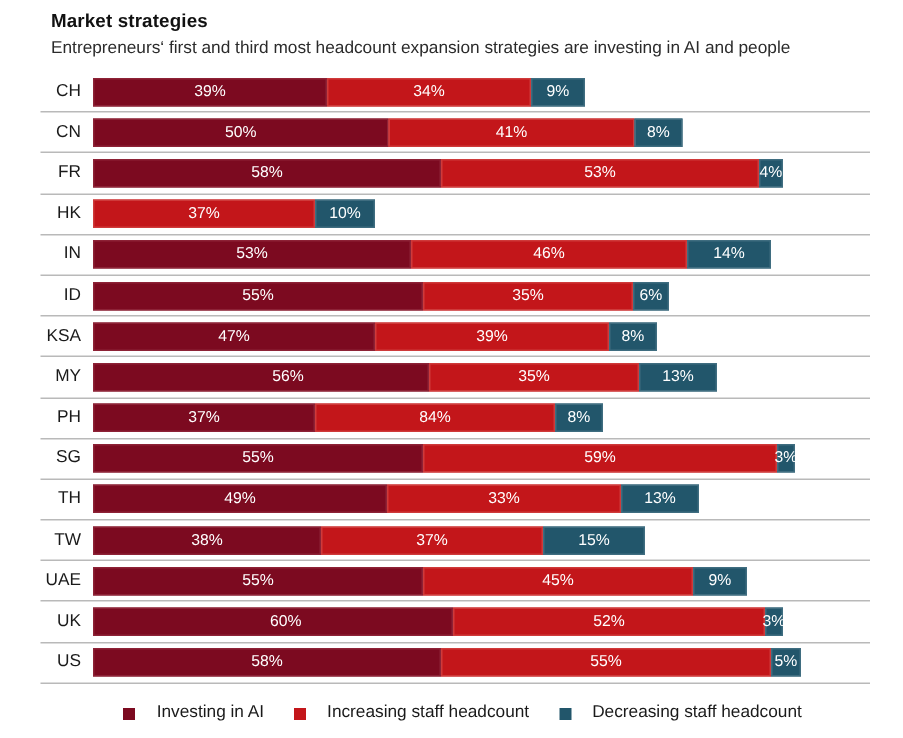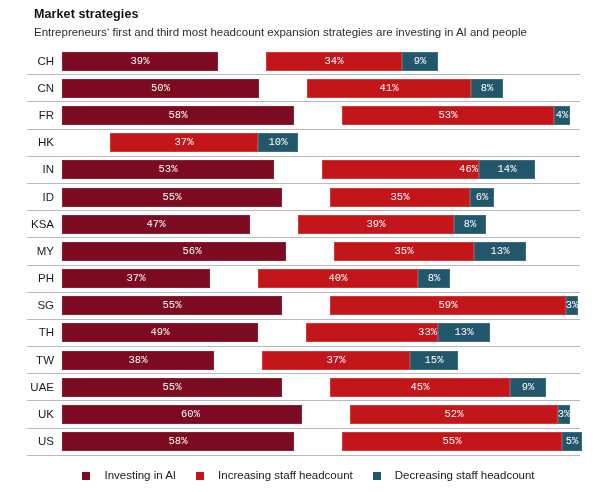--- a/index.html
+++ b/index.html
@@ -79,32 +79,31 @@
 
   .seg {
     position: relative;
     height: 19px;
     box-sizing: border-box;
     display: flex;
     align-items: center;
     justify-content: center;
     overflow: visible;
     border: 1px solid rgba(255,255,255,0.55);
-    font-family: Liberation Mono, monospace;
   }
   .seg-label {
     font-size: 10.5px;
     color: #ffffff;
     line-height: 11px;
     white-space: nowrap;
     pointer-events: none;
   }
 
   .seg.s0 { background: #7c0a20; border-color: #8d2236; }
-  .seg.s1 { background: #c3161a; border-color: #cf3a3a; margin-left: 48px; }
+  .seg.s1 { background: #c3161a; border-color: #cf3a3a; }
   .seg.s2 { background: #22566b; border-color: #3f6d80; }
 
   
   .plot-bottom-rule {
     height: 1.6px;
     background: #b9b9b9;
     width: 553px;
   }
 
   
@@ -197,21 +196,21 @@
             <span class="seg-label">10%</span>
           </div>
         </div>
       </div>
       <div class="bar-row">
         <div class="row-label">IN</div>
         <div class="bars">
           <div class="seg s0" title="Investing in AI: 53%" style="width: 212px;">
             <span class="seg-label">53%</span>
           </div>
-          <div class="seg s1" title="Increasing staff headcount: 46%" style="width: 157px; justify-content: flex-end;">
+          <div class="seg s1" title="Increasing staff headcount: 46%" style="width: 184px;">
             <span class="seg-label">46%</span>
           </div>
           <div class="seg s2" title="Decreasing staff headcount: 14%" style="width: 56px;">
             <span class="seg-label">14%</span>
           </div>
         </div>
       </div>
       <div class="bar-row">
         <div class="row-label">ID</div>
         <div class="bars">
@@ -254,21 +253,21 @@
           </div>
         </div>
       </div>
       <div class="bar-row">
         <div class="row-label">PH</div>
         <div class="bars">
           <div class="seg s0" title="Investing in AI: 37%" style="width: 148px;">
             <span class="seg-label">37%</span>
           </div>
           <div class="seg s1" title="Increasing staff headcount: 40%" style="width: 160px;">
-            <span class="seg-label">40%</span>
+            <span class="seg-label">84%</span>
           </div>
           <div class="seg s2" title="Decreasing staff headcount: 8%" style="width: 32px;">
             <span class="seg-label">8%</span>
           </div>
         </div>
       </div>
       <div class="bar-row">
         <div class="row-label">SG</div>
         <div class="bars">
           <div class="seg s0" title="Investing in AI: 55%" style="width: 220px;">
@@ -281,38 +280,38 @@
             <span class="seg-label">3%</span>
           </div>
         </div>
       </div>
       <div class="bar-row">
         <div class="row-label">TH</div>
         <div class="bars">
           <div class="seg s0" title="Investing in AI: 49%" style="width: 196px;">
             <span class="seg-label">49%</span>
           </div>
-          <div class="seg s1" title="Increasing staff headcount: 33%" style="width: 132px; justify-content: flex-end;">
+          <div class="seg s1" title="Increasing staff headcount: 33%" style="width: 156px;">
             <span class="seg-label">33%</span>
           </div>
           <div class="seg s2" title="Decreasing staff headcount: 13%" style="width: 52px;">
             <span class="seg-label">13%</span>
           </div>
         </div>
       </div>
       <div class="bar-row">
         <div class="row-label">TW</div>
         <div class="bars">
           <div class="seg s0" title="Investing in AI: 38%" style="width: 152px;">
             <span class="seg-label">38%</span>
           </div>
           <div class="seg s1" title="Increasing staff headcount: 37%" style="width: 148px;">
             <span class="seg-label">37%</span>
           </div>
-          <div class="seg s2" title="Decreasing staff headcount: 15%" style="width: 48px;">
+          <div class="seg s2" title="Decreasing staff headcount: 15%" style="width: 68px;">
             <span class="seg-label">15%</span>
           </div>
         </div>
       </div>
       <div class="bar-row">
         <div class="row-label">UAE</div>
         <div class="bars">
           <div class="seg s0" title="Investing in AI: 55%" style="width: 220px;">
             <span class="seg-label">55%</span>
           </div>

